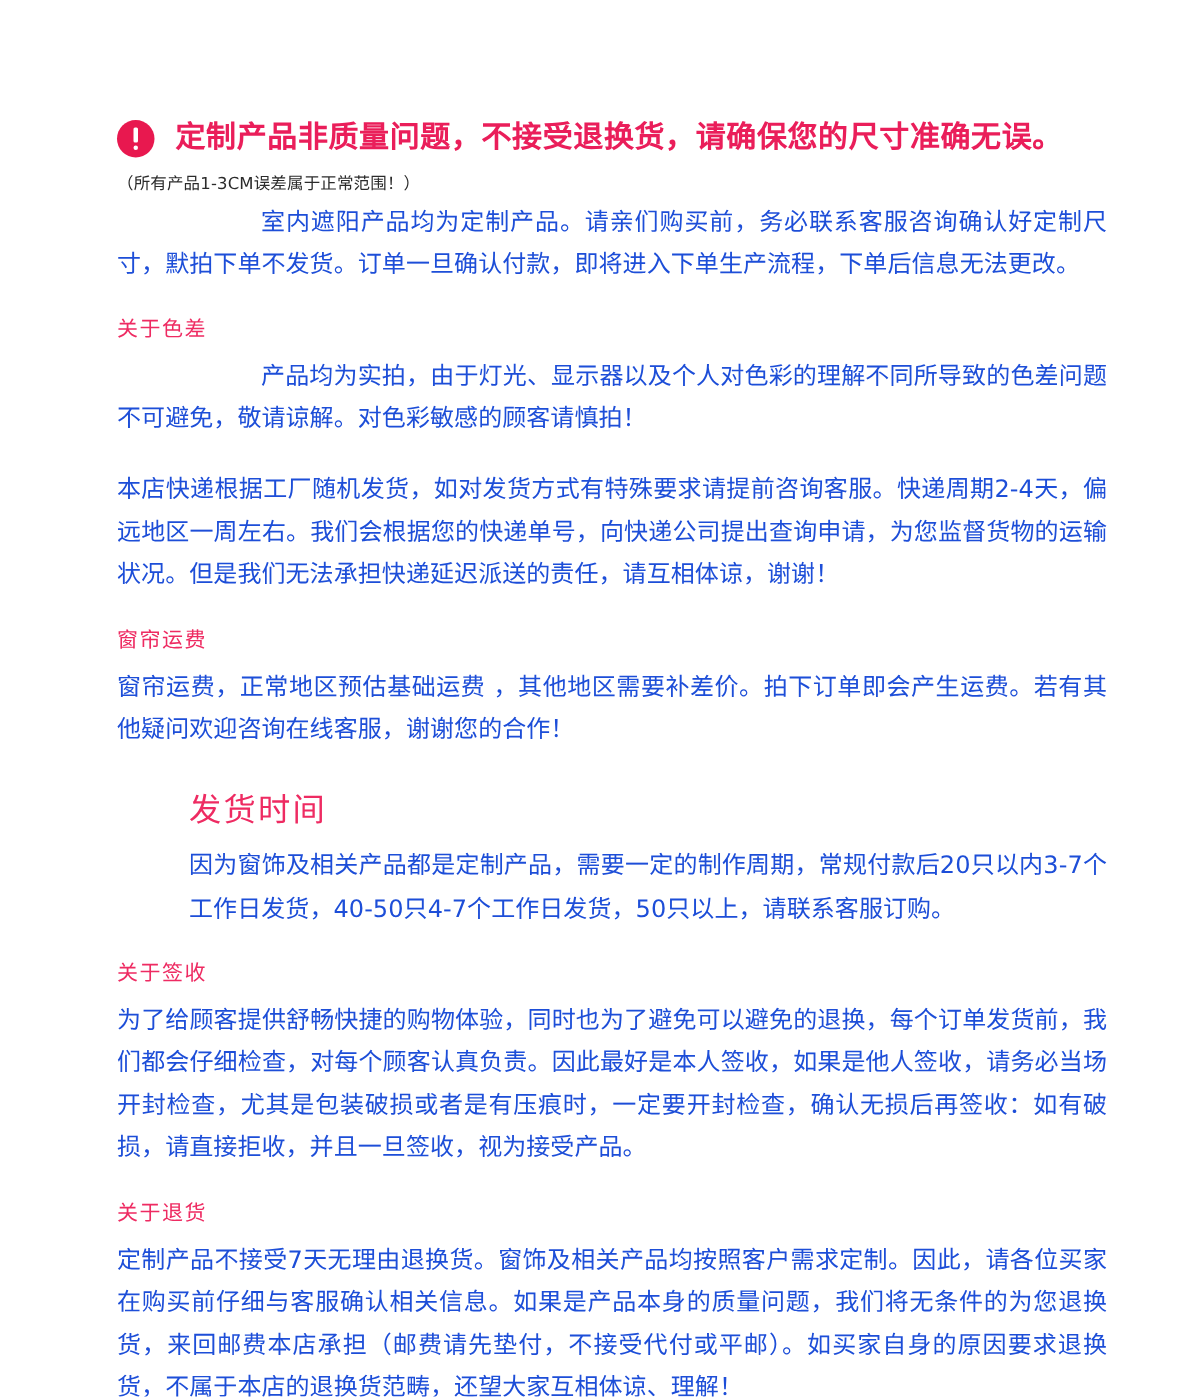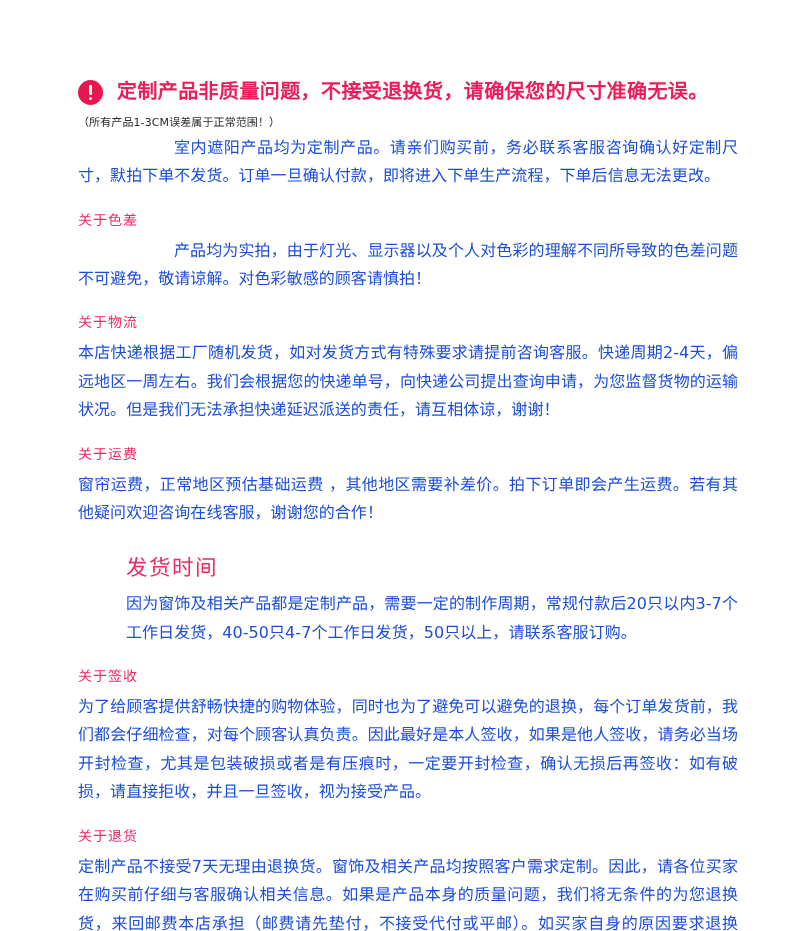--- a/index.html
+++ b/index.html
@@ -131,25 +131,24 @@
   <div class="note-line">（所有产品1-3CM误差属于正常范围！）</div>
 
   <p class="body-text indent">室内遮阳产品均为定制产品。请亲们购买前，务必联系客服咨询确认好定制尺寸，默拍下单不发货。订单一旦确认付款，即将进入下单生产流程，下单后信息无法更改。</p>
 
   <div id="sections-root">
       <div class="section">
         <h2 class="section-heading">关于色差</h2>
         <p class="body-text indent">产品均为实拍，由于灯光、显示器以及个人对色彩的理解不同所导致的色差问题不可避免，敬请谅解。对色彩敏感的顾客请慎拍！</p>
       </div>
       <div class="section">
-        <h2 class="section-heading">关于物流</h2>
         <p class="body-text">本店快递根据工厂随机发货，如对发货方式有特殊要求请提前咨询客服。快递周期2-4天，偏远地区一周左右。我们会根据您的快递单号，向快递公司提出查询申请，为您监督货物的运输状况。但是我们无法承担快递延迟派送的责任，请互相体谅，谢谢！</p>
       </div>
       <div class="section">
-        <h2 class="section-heading">关于运费</h2>
+        <h2 class="section-heading">窗帘运费</h2>
         <p class="body-text">窗帘运费，正常地区预估基础运费 ，其他地区需要补差价。拍下订单即会产生运费。若有其他疑问欢迎咨询在线客服，谢谢您的合作！</p>
       </div>
       <div class="section spaced-top">
         <h2 class="section-heading large">发货时间</h2>
         <p class="body-text">因为窗饰及相关产品都是定制产品，需要一定的制作周期，常规付款后20只以内3-7个工作日发货，40-50只4-7个工作日发货，50只以上，请联系客服订购。</p>
       </div>
       <div class="section">
         <h2 class="section-heading">关于签收</h2>
         <p class="body-text">为了给顾客提供舒畅快捷的购物体验，同时也为了避免可以避免的退换，每个订单发货前，我们都会仔细检查，对每个顾客认真负责。因此最好是本人签收，如果是他人签收，请务必当场开封检查，尤其是包装破损或者是有压痕时，一定要开封检查，确认无损后再签收：如有破损，请直接拒收，并且一旦签收，视为接受产品。</p>
       </div>

